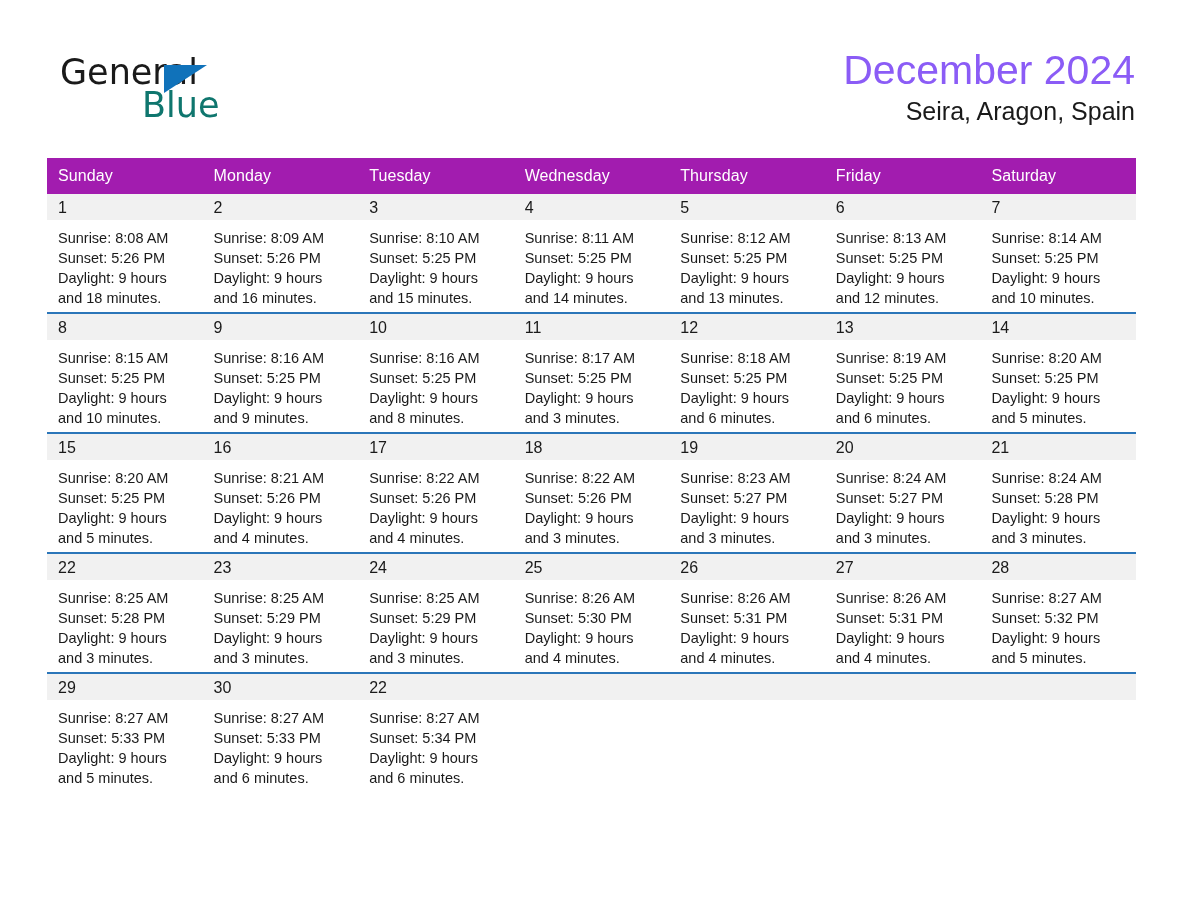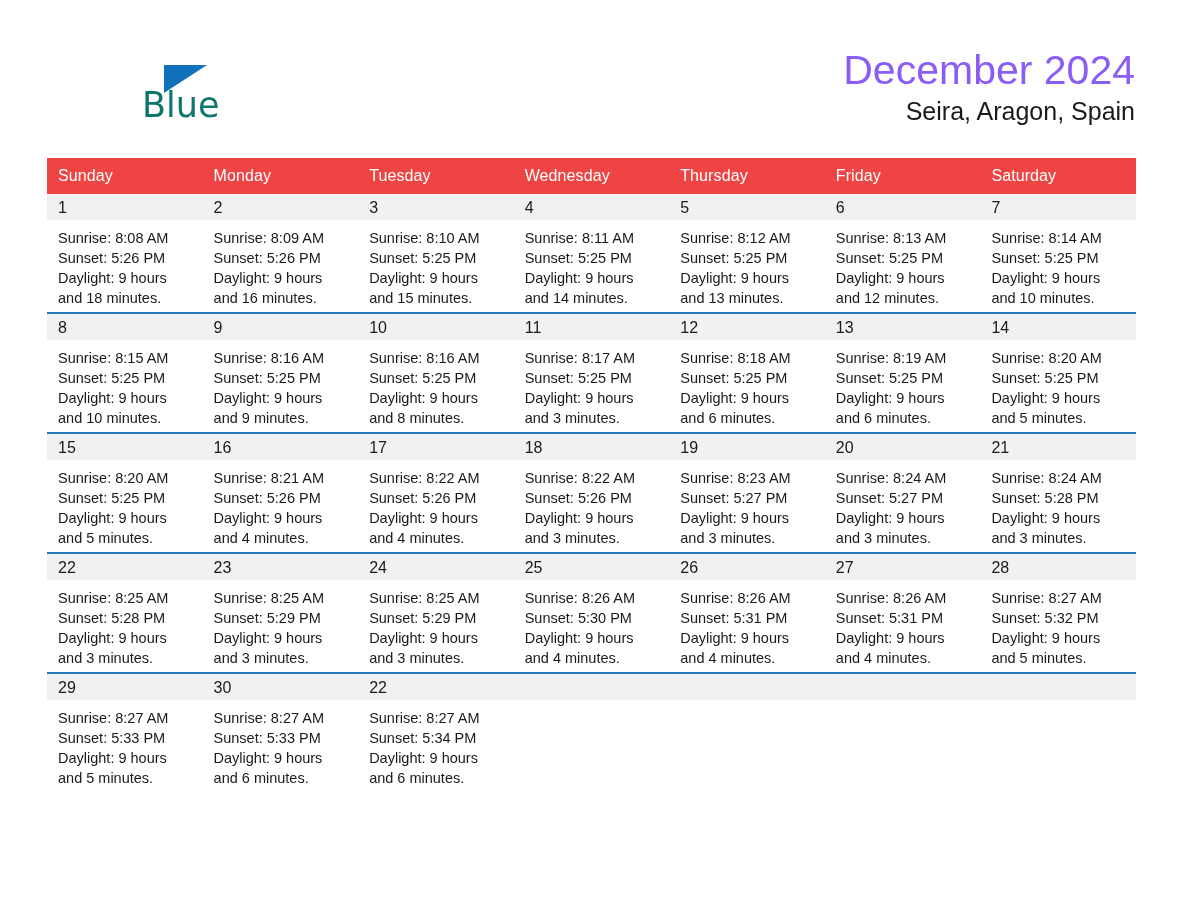--- a/index.html
+++ b/index.html
@@ -97,21 +97,21 @@
     top: 158px;
     width: 1089px;
     border-collapse: collapse;
     table-layout: fixed;
   }
   .calendar col {
     width: 155.57px;
   }
 
   .calendar thead th {
-    background: #ef4444;
+    background: #a21caf;
     color: #ffffff;
     font-size: 16px;
     font-weight: 400;
     text-align: left;
     padding: 8px 0 9px 11px;
     height: 19px;
     vertical-align: middle;
     letter-spacing: 0.1px;
   }
 
@@ -156,20 +156,21 @@
   }
 </style>
 </head>
 <body>
 
 <div class="page">
 
   <div class="top-bar">
 
     <div class="logo">
+      <span class="logo-general">General</span>
       <span class="logo-tri"></span>
       <span class="logo-blue">Blue</span>
     </div>
 
     <div class="title-block">
       <div class="cal-title">December 2024</div>
       <div class="cal-subtitle">Seira, Aragon, Spain</div>
     </div>
 
   </div>

